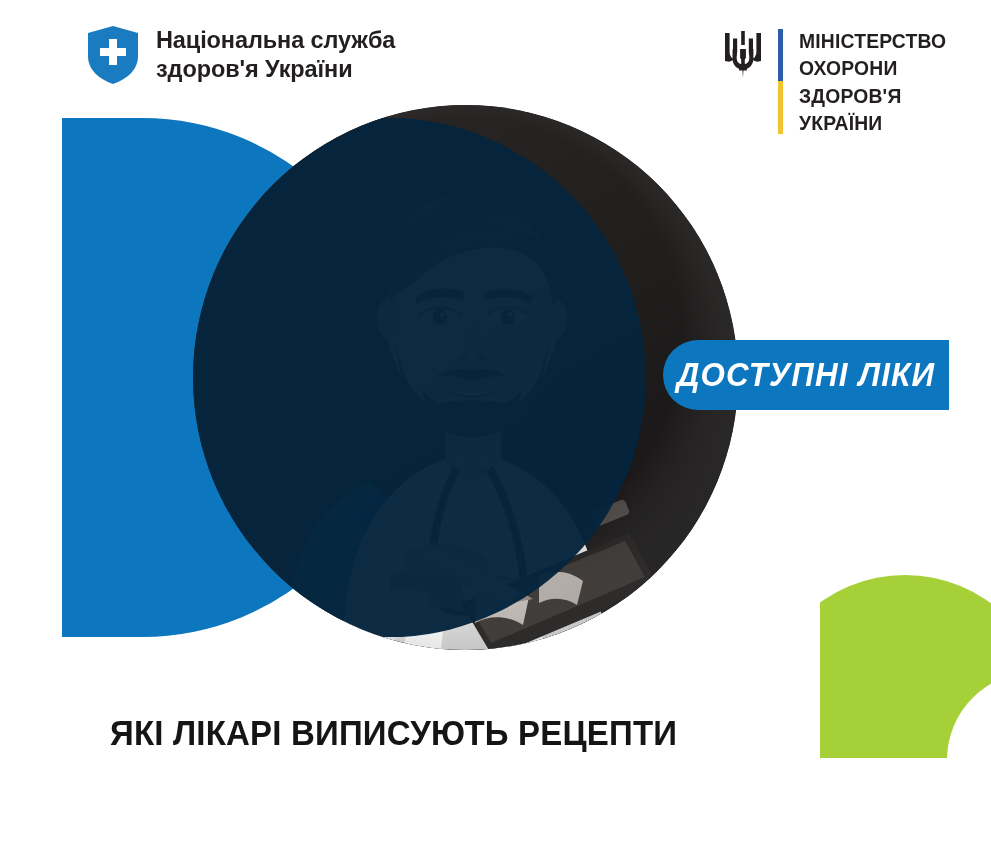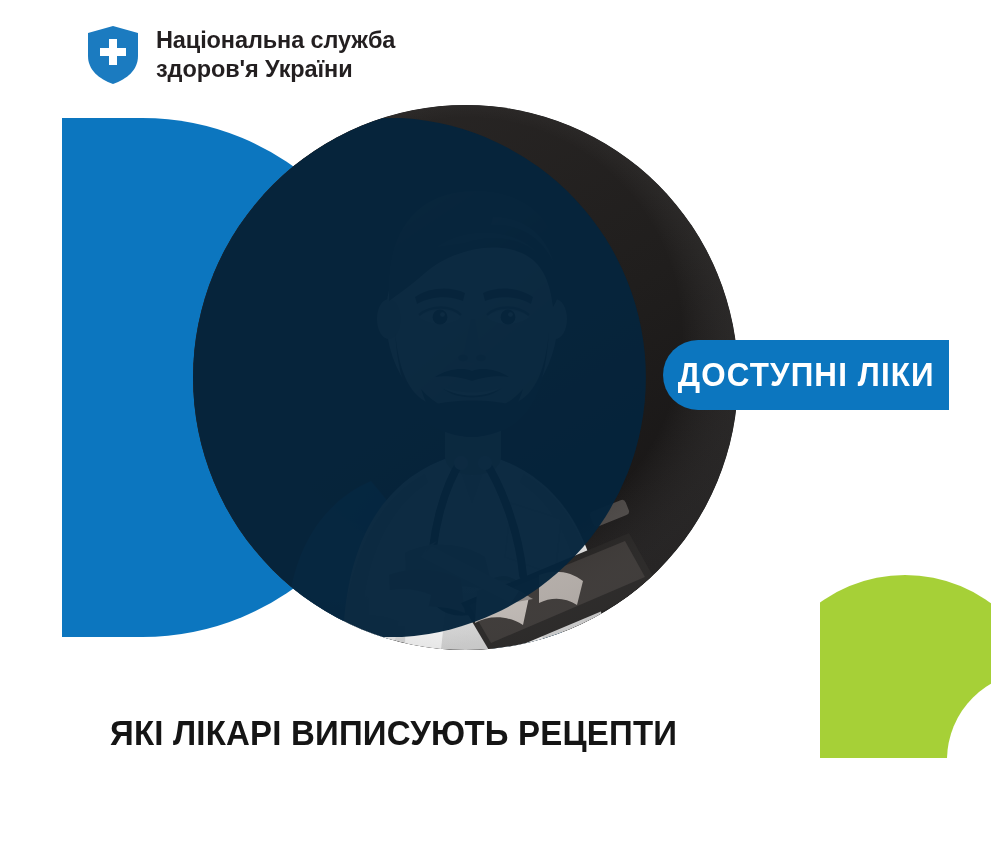--- a/index.html
+++ b/index.html
@@ -71,21 +71,21 @@
     line-height: 1.30;
     font-weight: 700;
     color: #231f20;
     letter-spacing: 0.2px;
     transform: scaleX(0.92);
     transform-origin: left top;
     white-space: pre-line;
   }
 
   
-  .hero { position: absolute; left: 0; top: 0; width: 991px; height: 680px; }
+  .hero { position: absolute; left: 0; top: 0; width: 991px; height: 680px; font-style: italic; }
 
   .blue-d {
     position: absolute;
     left: 62px;
     top: 118px;
     width: 340px;
     height: 519px;
     background: #0c76bf;
     border-radius: 0 260px 260px 0;
   }
@@ -167,20 +167,36 @@
 
   <div class="nhsu-logo">
     <svg class="nhsu-shield" viewBox="0 0 50 58">
       <path d="M25 0 L50 7 L50 30 C50 44 39 53 25 58 C11 53 0 44 0 30 L0 7 Z" fill="#1b7bc0"></path>
       <path d="M21 13 h8 v9 h9 v8 h-9 v9 h-8 v-9 h-9 v-8 h9 z" fill="#ffffff"></path>
     </svg>
     <div class="nhsu-text">Національна служба
 здоров'я України</div>
   </div>
 
+  <div class="moh-logo">
+    <svg class="moh-tryzub" viewBox="0 0 42 48">
+      <g fill="#231f20">
+        <path d="M19.2 2 h3.6 v14 h-3.6 z"></path>
+        <path d="M3 4 h4.6 v18.5 c0 4.4 2.2 7.2 5.6 8.4 v-4.3 c-1.4-0.9-2.2-2.4-2.2-4.4 V9.4 h4.2 v13.2 c0 5.6-3.6 9.4-8.4 10.2 L3 32 Z"></path>
+        <path d="M39 4 h-4.6 v18.5 c0 4.4-2.2 7.2-5.6 8.4 v-4.3 c1.4-0.9 2.2-2.4 2.2-4.4 V9.4 h-4.2 v13.2 c0 5.6 3.6 9.4 8.4 10.2 L39 32 Z"></path>
+        <path d="M10.6 20 h4.1 v9.4 c0 3 1.9 5 4.5 5.6 v-4.6 c-0.8-0.5-1.1-1.3-1.1-2.3 V20 h5.8 v8.1 c0 1-0.3 1.8-1.1 2.3 v4.6 c2.6-0.6 4.5-2.6 4.5-5.6 V20 h4.1 v9.8 c0 6-4.1 10-9.9 11 l-0.5 7.2 h-0.1 l-0.5-7.2 c-5.8-1-9.9-5-9.9-11 z"></path>
+        <path d="M17.1 38.5 h7.8 v3 h-7.8 z"></path>
+      </g>
+    </svg>
+    <div class="moh-divider"></div>
+    <div class="moh-text">МІНІСТЕРСТВО
+ОХОРОНИ
+ЗДОРОВ'Я
+УКРАЇНИ</div>
+  </div>
 
   <div class="hero">
 
     <div class="blue-d"></div>
 
     <div class="photo-circle">
       <svg class="photo-svg" viewBox="0 0 545 545">
         <defs>
           <clipPath id="circ">
               <circle cx="272.5" cy="272.5" r="272.5"></circle>

